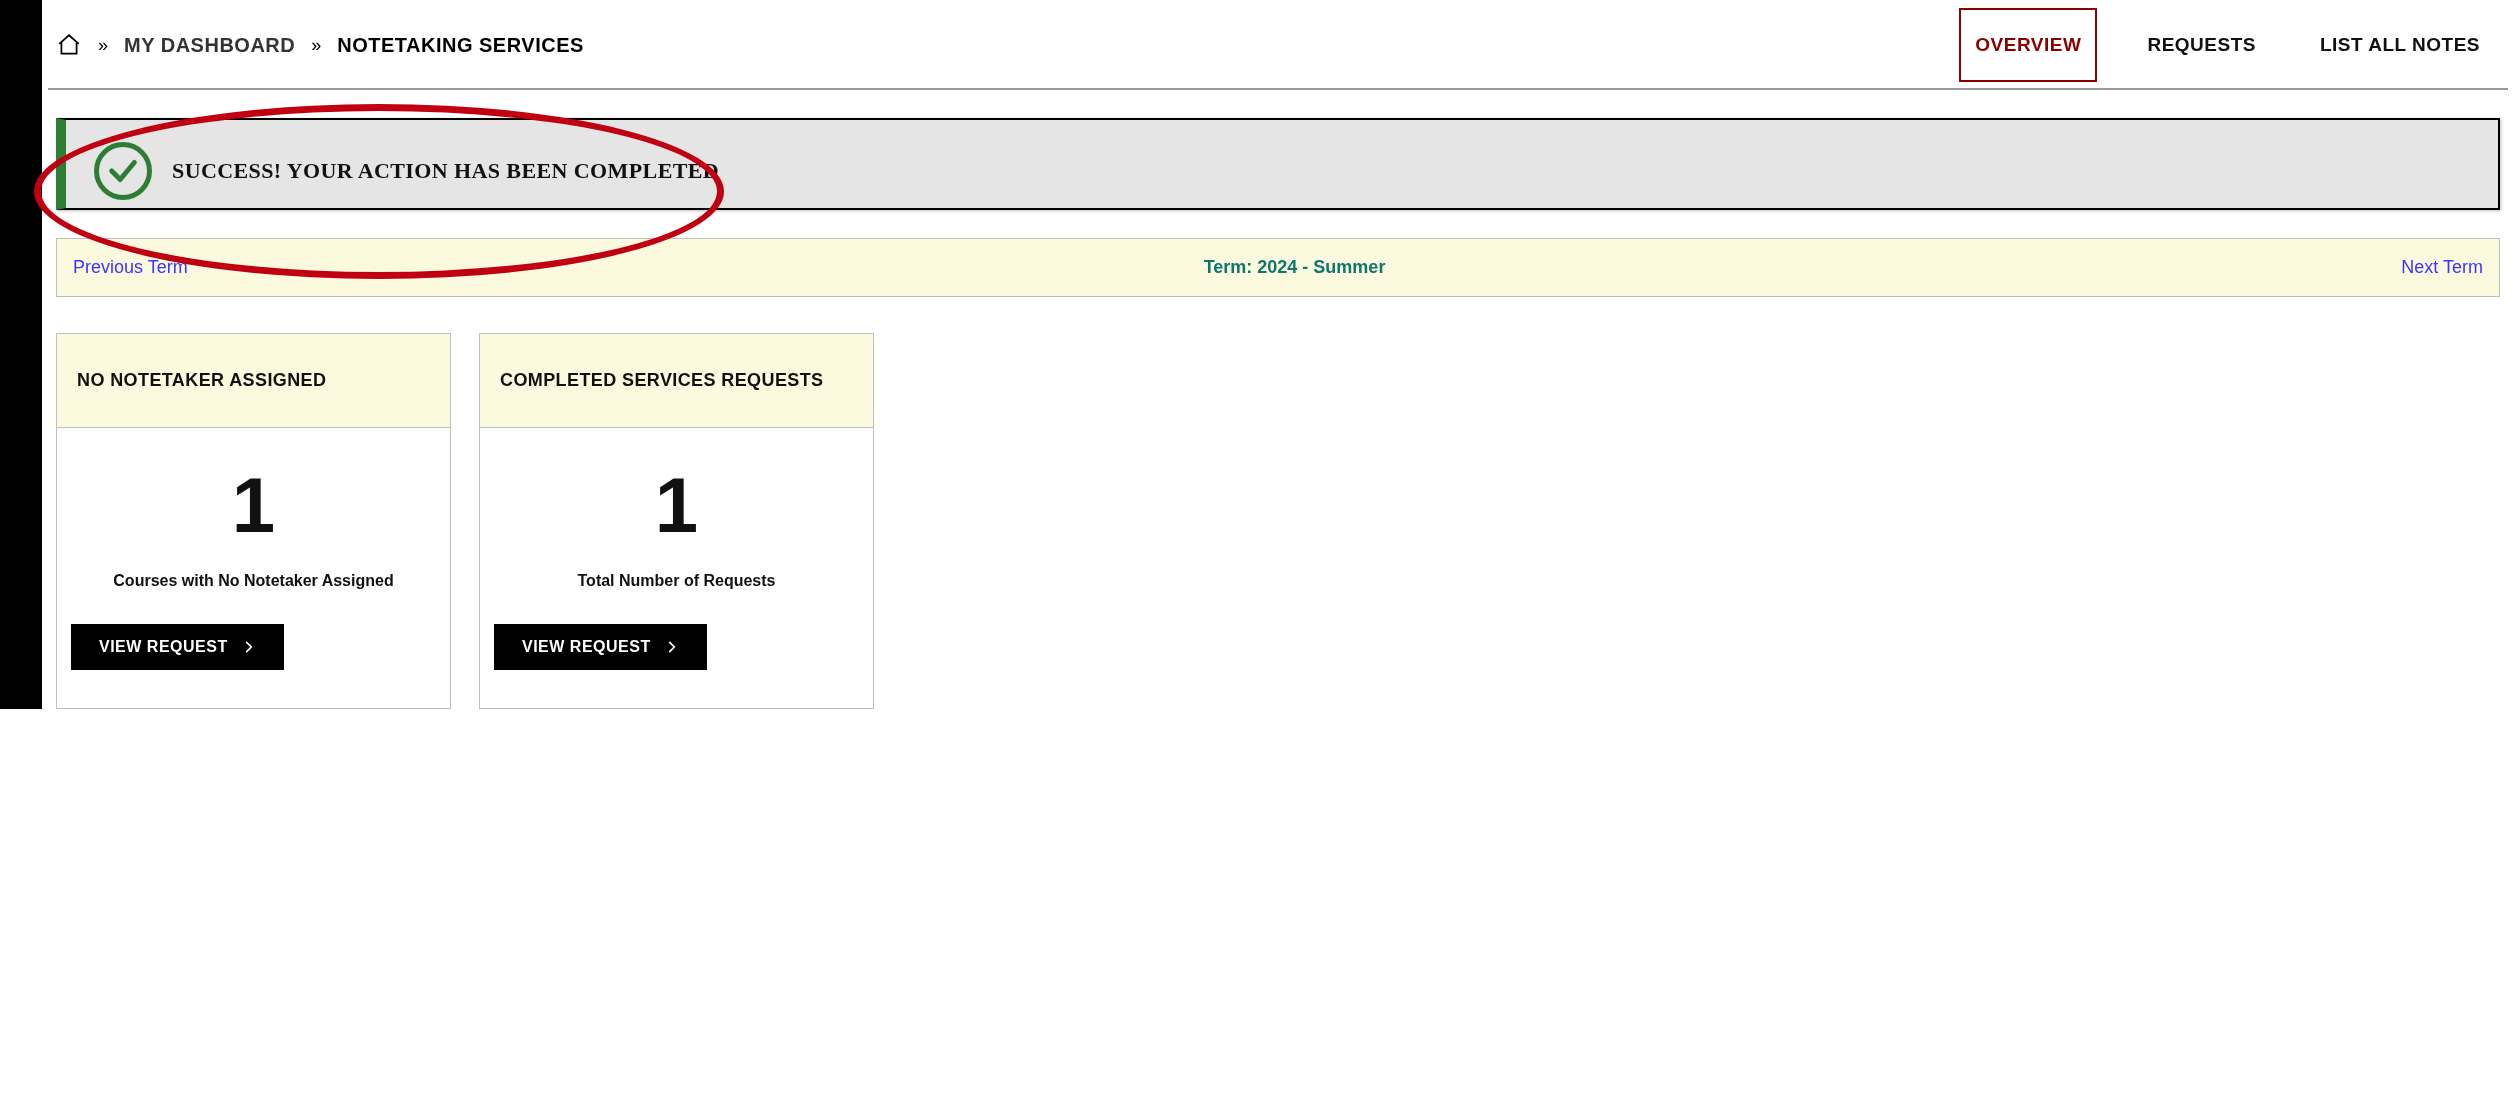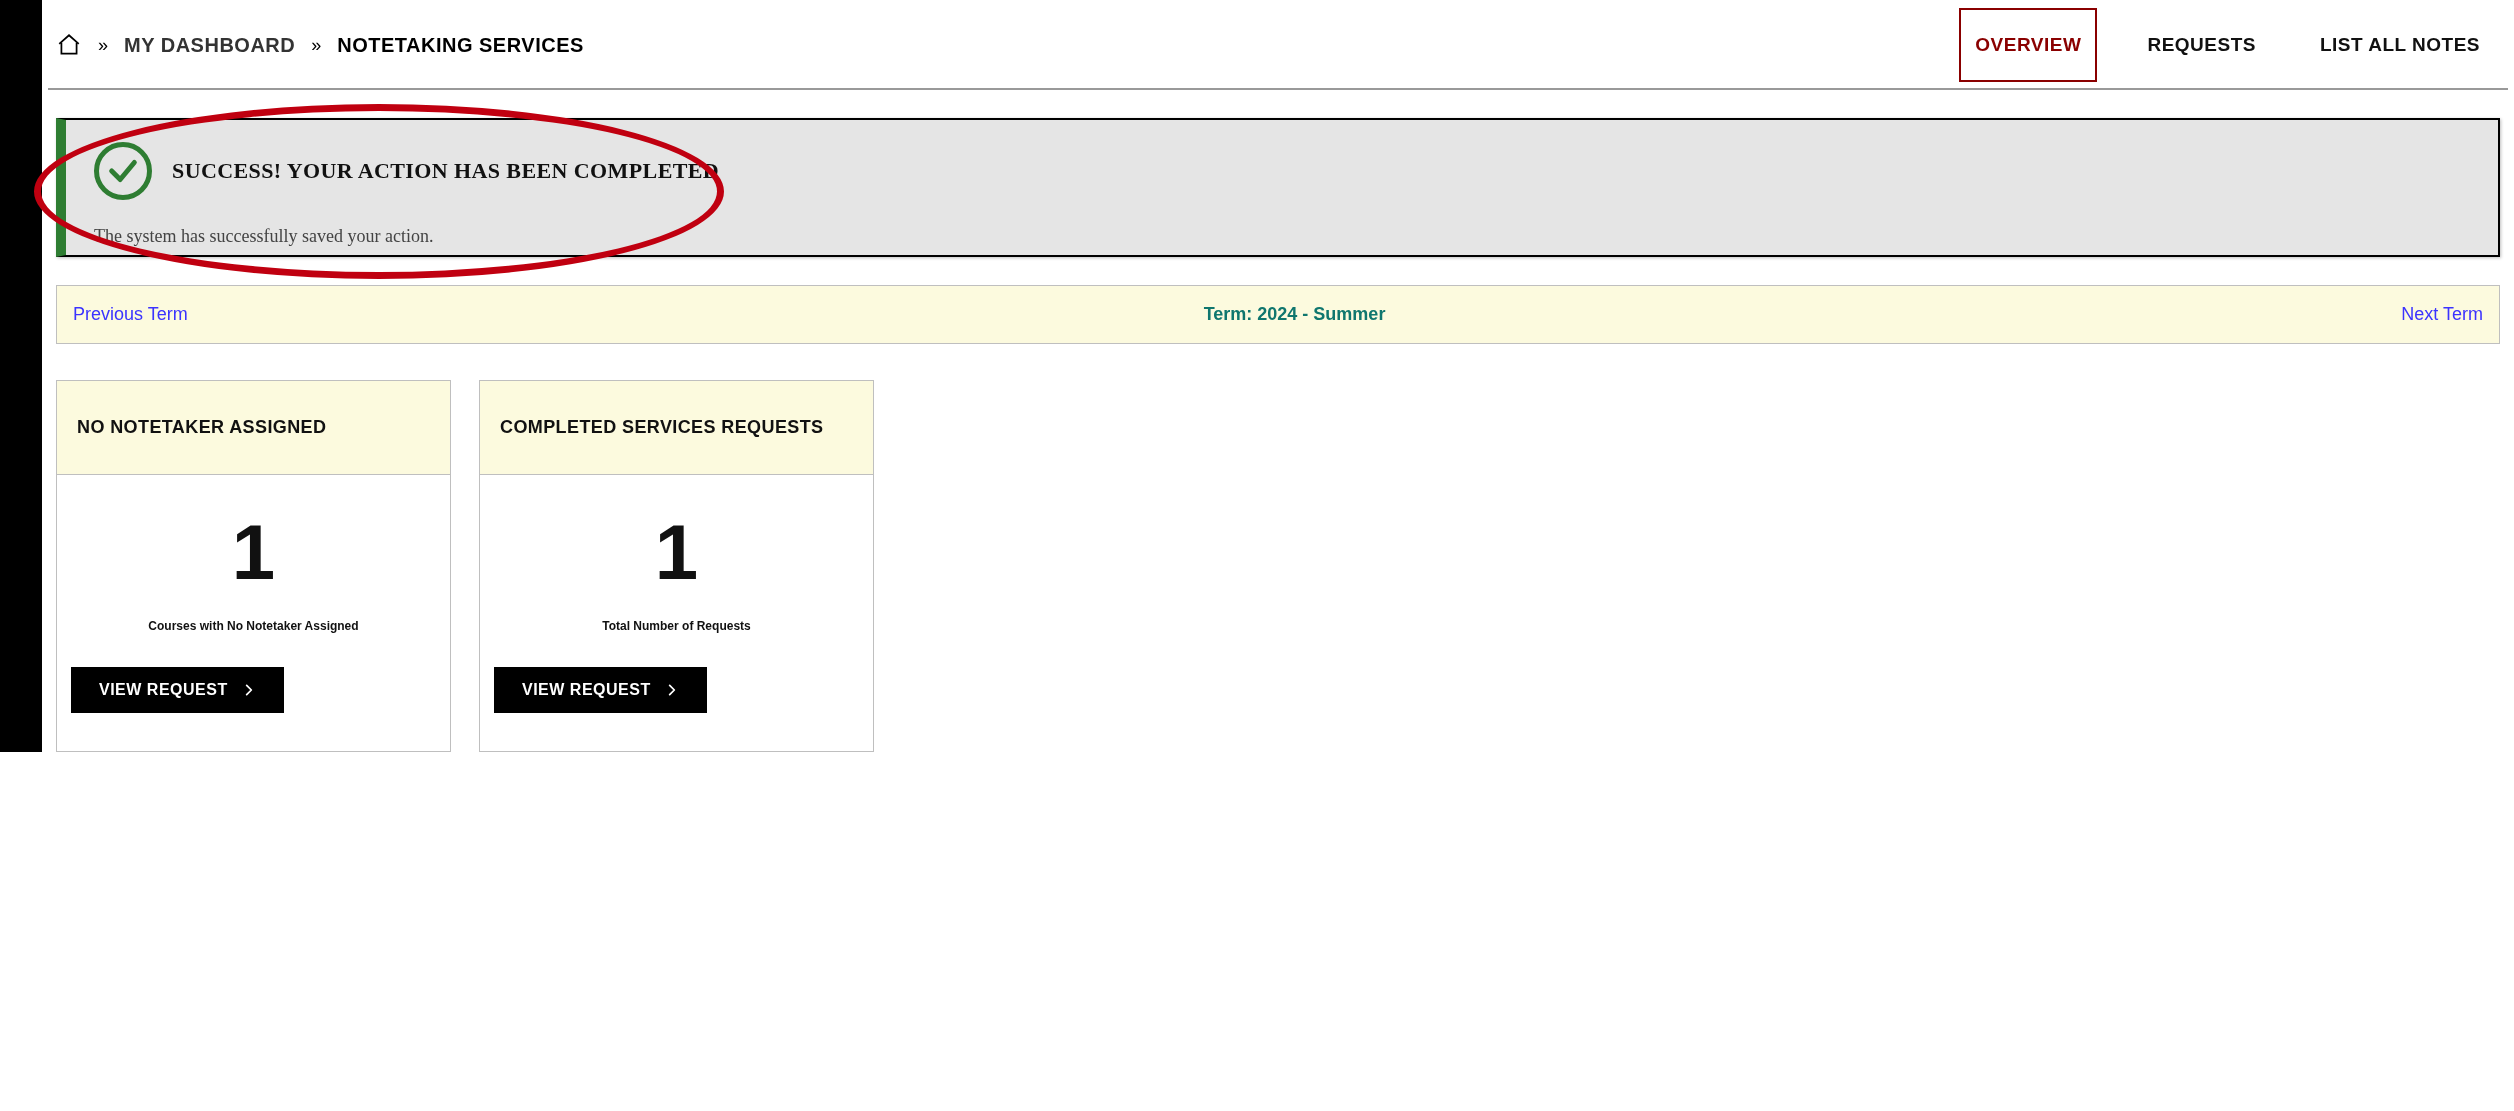--- a/index.html
+++ b/index.html
@@ -168,21 +168,21 @@
     text-align:center;
   }
   .big-num {
     font-size: 78px;
     font-weight: 800;
     line-height:1;
     font-family: Arial, Helvetica, sans-serif;
   }
   .card-sub {
     margin-top: 28px;
-    font-size: 12px;
+    font-size: 16px;
     font-weight: 700;
     color:#111;
   }
   .card-btn {
     margin: 0 0 38px 14px;
     align-self:flex-start;
     background:#000;
     color:#fff;
     font-weight:800;
     font-size:16px;
@@ -230,21 +230,20 @@
     <div class="banner-wrap">
       <div class="banner">
         <div class="banner-top">
           <span class="check-icon">
             <svg width="34" height="34" viewBox="0 0 24 24" fill="none" stroke="#2e7d32" stroke-width="3.5" stroke-linecap="round" stroke-linejoin="round">
               <polyline points="4 12 10 18 20 6"></polyline>
             </svg>
           </span>
           <span class="banner-title">SUCCESS! YOUR ACTION HAS BEEN COMPLETED</span>
         </div>
-        <div class="banner-sub">The system has successfully saved your action.</div>
       </div>
       <div class="annot-ellipse"></div>
     </div>
 
     <div class="term-bar">
       <span class="navlink">Previous Term</span>
       <span class="term-label">Term: 2024 - Summer</span>
       <span class="navlink">Next Term</span>
     </div>
 

